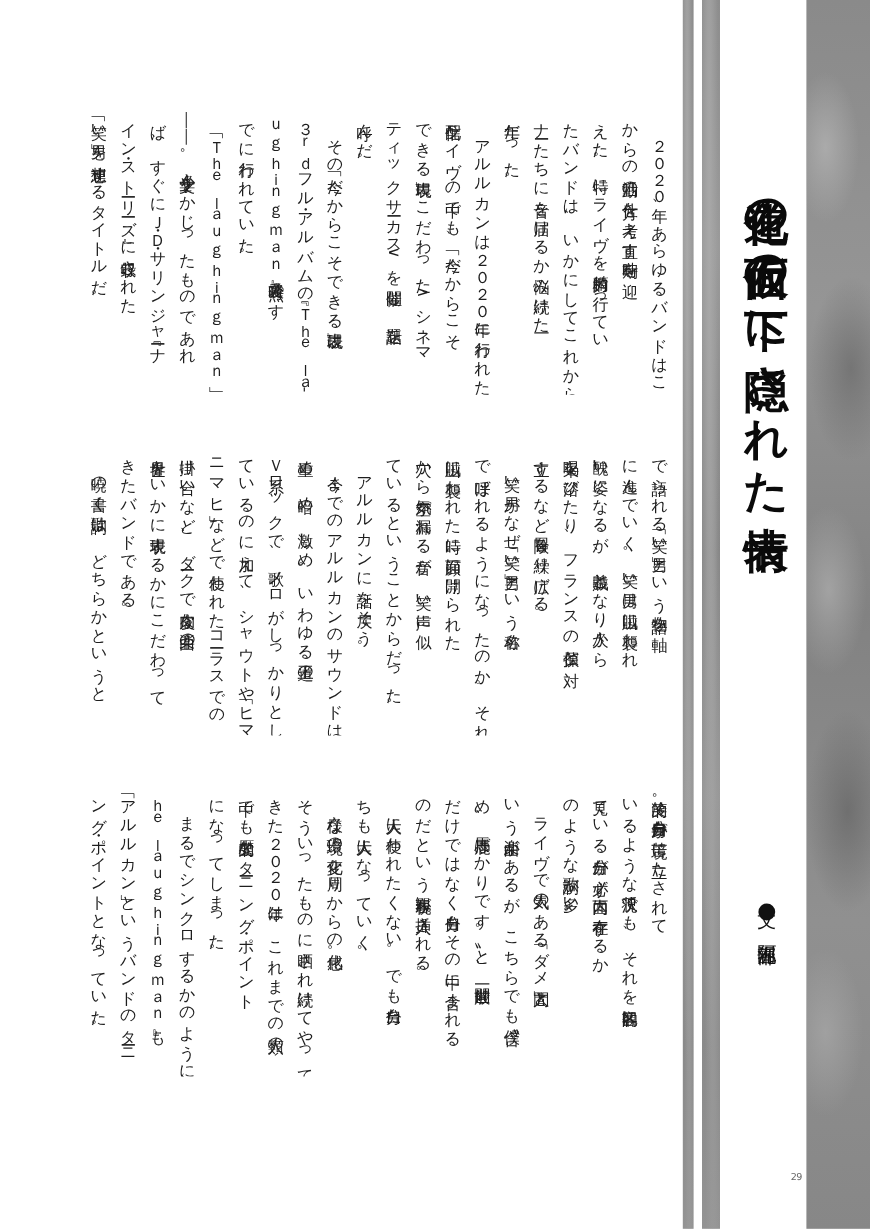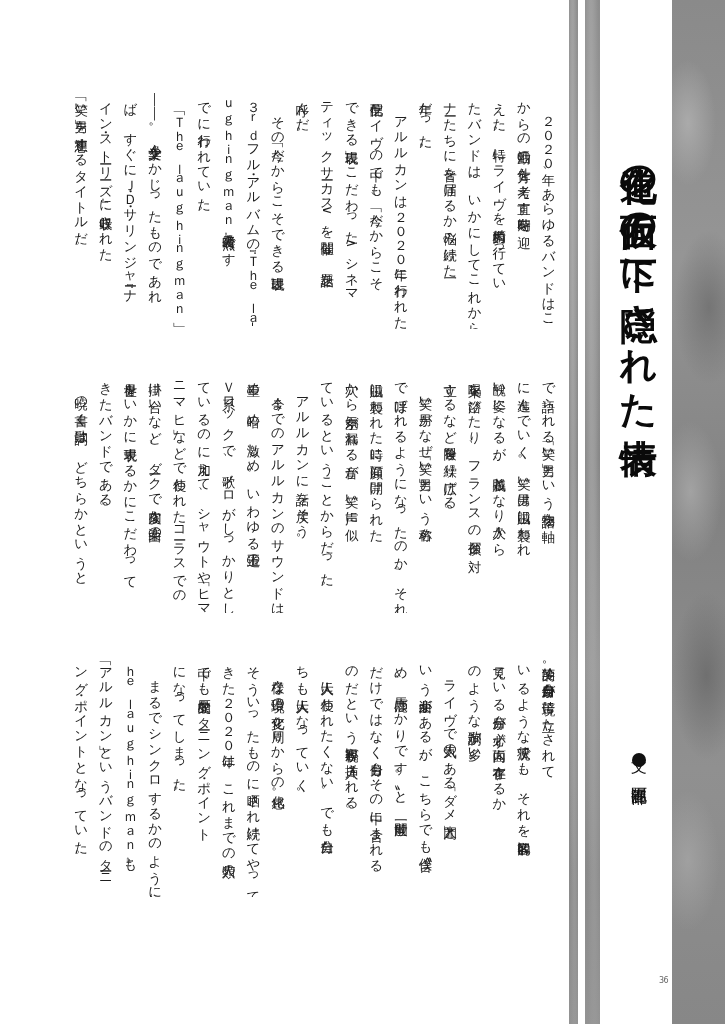--- a/index.html
+++ b/index.html
@@ -211,14 +211,14 @@
   <div class="texture-band"></div>
 
   <h1 class="title" style="margin:0;">道化の仮面の下に隠された表情</h1>
 
   <div class="byline">
     <span>文</span>
     <span class="bullet"></span>
     <span>阿部春泥</span>
   </div>
 
-  <div class="page-number">36</div>
+  <div class="page-number">29</div>
 </div>
 
 </body></html>

